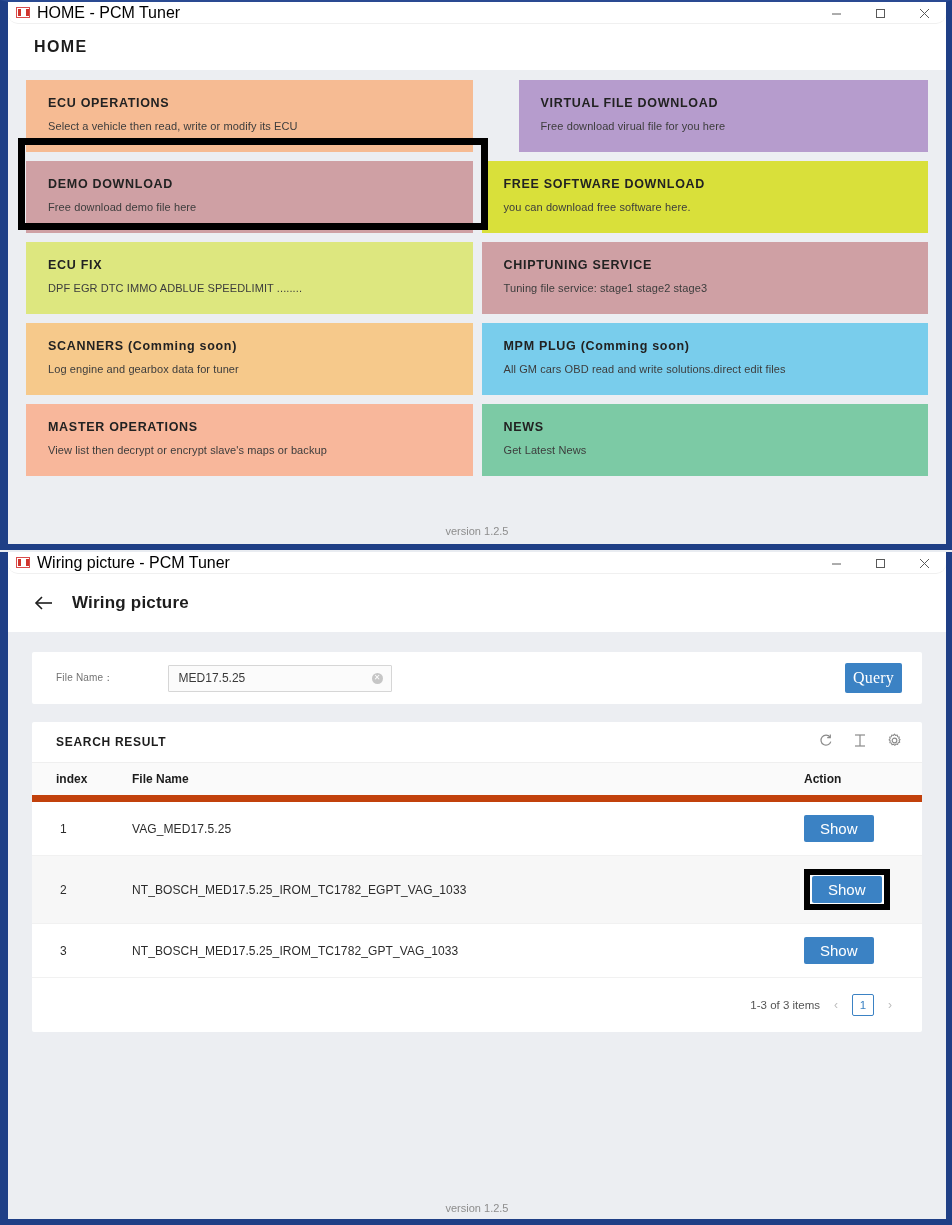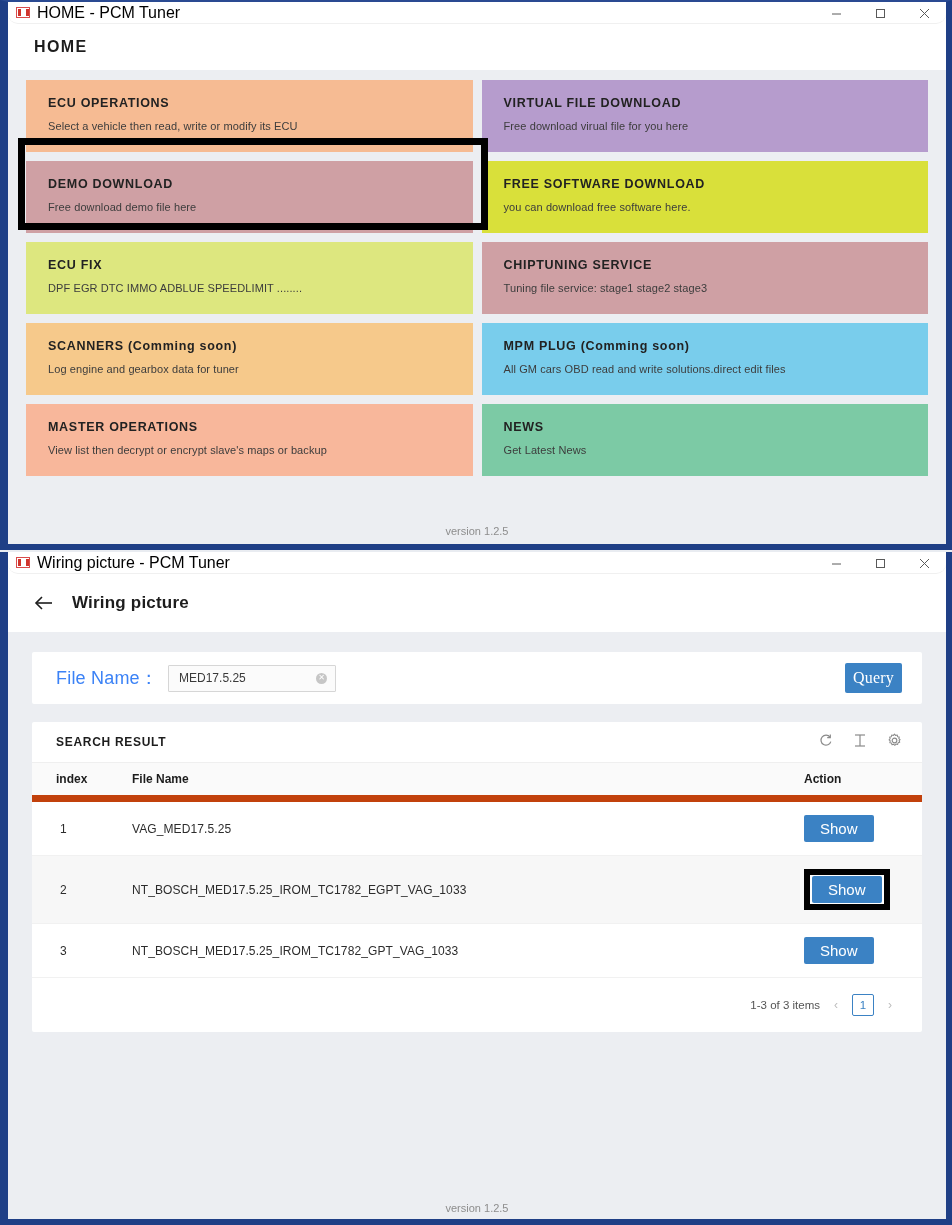--- a/index.html
+++ b/index.html
@@ -185,30 +185,31 @@
     border-radius: 2px;
   }
   .search-panel {
     height: 52px;
     display: flex;
     align-items: center;
     padding: 0 20px 0 24px;
     justify-content: space-between;
   }
   .field-group { display: flex; align-items: center; gap: 10px; }
-  .field-label { font-size: 18px; color: #3b82f6; letter-spacing: 0.2px; }
+  .field-label { font-size: 10px; color: #737373; letter-spacing: 0.2px; }
   .text-input {
-    width: 168px; height: 27px;
+    width: 224px; height: 27px;
     border: 1px solid #d6d6d6;
     background: #fbfbfb;
     display: flex;
     align-items: center;
     padding: 0 8px 0 10px;
     justify-content: space-between;
     border-radius: 1px;
+    margin-left: 44px;
   }
   .text-input .val { font-size: 12px; color: #3a3a3a; }
   .clear-icon {
     width: 11px; height: 11px;
     border-radius: 50%;
     background: #c6c6c6;
     color: #ffffff;
     font-size: 8px;
     display: flex; align-items: center; justify-content: center;
     line-height: 1;
@@ -364,21 +365,21 @@
     <div class="page-header">
       <h1>HOME</h1>
     </div>
 
     <div class="home-body">
       <div class="card-grid" id="card-grid">
           <div class="card" style="background: rgb(246, 187, 147);">
             <div class="c-title">ECU OPERATIONS</div>
             <div class="c-sub">Select a vehicle then read, write or modify its ECU</div>
           </div>
-          <div class="card" style="background: rgb(182, 156, 205);">
+          <div class="card" style="background: rgb(182, 156, 205); margin-left: 37px;">
             <div class="c-title">VIRTUAL FILE DOWNLOAD</div>
             <div class="c-sub">Free download virual file for you here</div>
           </div>
           <div class="card" style="background: rgb(207, 160, 164);">
             <div class="c-title">DEMO DOWNLOAD</div>
             <div class="c-sub">Free download demo file here</div>
           </div>
           <div class="card" style="background: rgb(217, 224, 58);">
             <div class="c-title">FREE SOFTWARE DOWNLOAD</div>
             <div class="c-sub">you can download free software here.</div>

